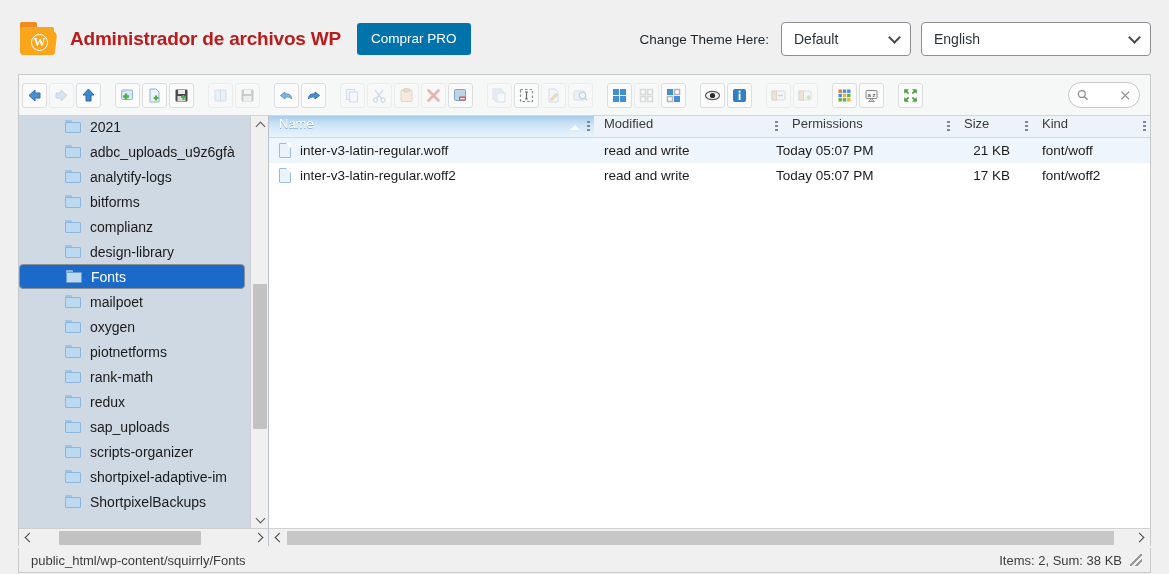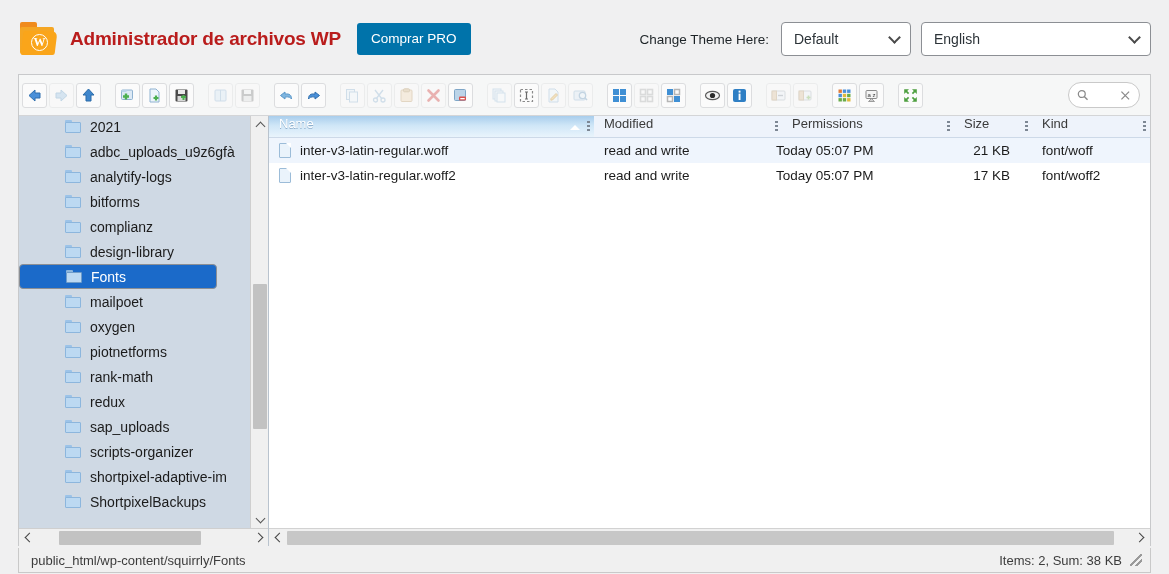--- a/index.html
+++ b/index.html
@@ -113,21 +113,21 @@
     position: relative; width: 250px; background: #cfd9e4;
     border-right: 1px solid #b9c3ce; overflow: hidden;
   }
   .tree-scroll-inner { position: absolute; left: 0; top: 0; width: 232px; height: 412px; overflow: hidden; }
   .tree-list { position: absolute; left: 0; top: -2px; width: 232px; }
   .tree-row {
     display: flex; align-items: center; height: 25px;
     padding-left: 46px; font-size: 14px; color: #1b1b1b;
     white-space: nowrap; cursor: pointer; position: relative;
   }
-  .tree-row.sel { background: #1b6ac9; color: #fff; width: 198px; }
+  .tree-row.sel { background: #1b6ac9; color: #fff; width: 226px; }
   .tree-row .arrow {
     position: absolute; left: 46px; width: 0; height: 0;
     border-left: 5px solid #5a5a5a; border-top: 4px solid transparent;
     border-bottom: 4px solid transparent;
   }
   .tree-row .fi {
     width: 17px; height: 13px; flex: none; margin-right: 8px; position: relative;
   }
   .fi .ftab {
     position: absolute; left: 0; top: 0; width: 7px; height: 3px;

